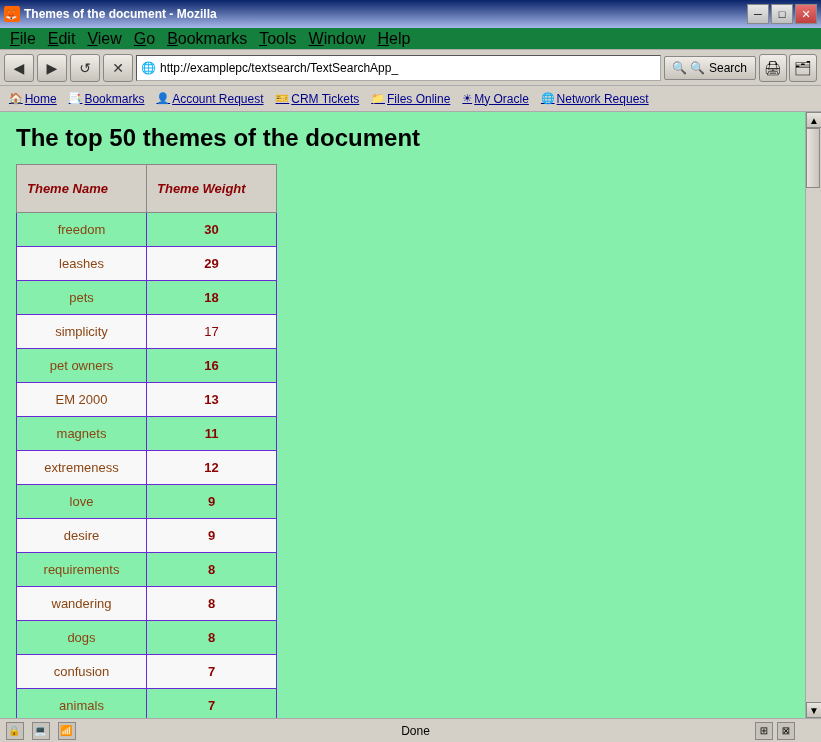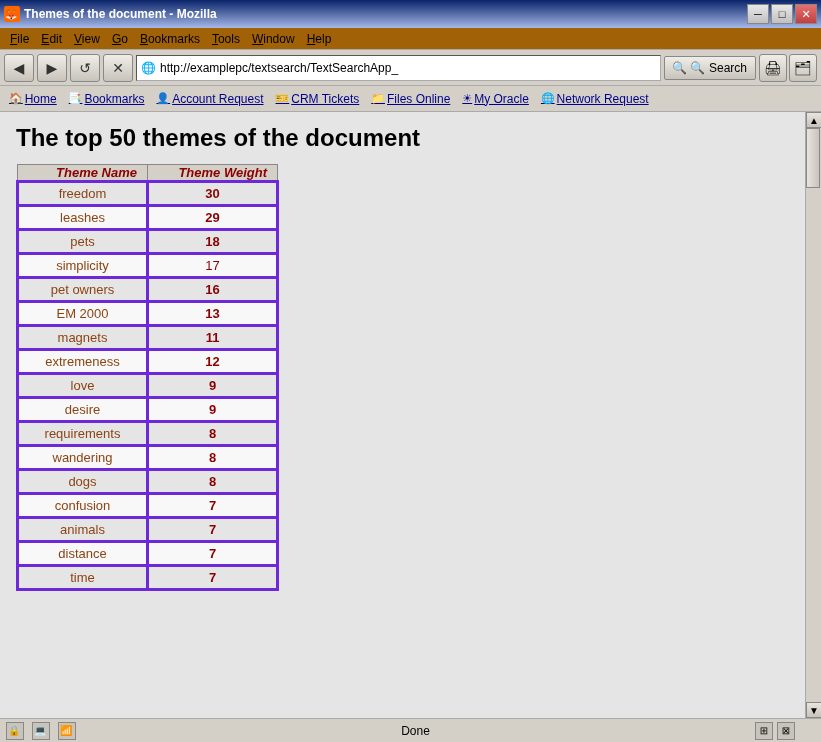--- a/index.html
+++ b/index.html
@@ -24,27 +24,27 @@
       width: 22px; height: 20px;
       background: linear-gradient(to bottom, #e8e8e8, #c0c0c0);
       border: 1px solid #888;
       display: flex; align-items: center; justify-content: center;
       font-size: 11px; cursor: pointer; color: #000;
     }
     .win-btn.close { background: linear-gradient(to bottom, #e87070, #c04040); color: white; }
 
     
     .menu-bar {
-      background: #a16207;
+      background: #15803d;
       height: 22px;
       display: flex;
       align-items: center;
       padding: 0 4px;
       border-bottom: 1px solid #aaa;
-      font-size: 12px;
+      font-size: 16px;
     }
     .menu-item {
       padding: 2px 6px;
       cursor: pointer;
       color: #000;
     }
     .menu-item u { text-decoration: underline; }
 
     
     .nav-bar {
@@ -121,21 +121,21 @@
       color: #00008b;
       text-decoration: underline;
     }
     .bm-icon { font-size: 11px; }
     .browser-content-wrapper {
       display: flex;
       height: calc(742px - 28px - 22px - 36px - 26px - 24px);
     }
     .content-area {
       flex: 1;
-      background: #e5e5e5;
+      background: #86efac;
       overflow-y: auto;
       padding: 12px 16px;
     }
 
     
     .scrollbar {
       width: 16px;
       background: #d4d0c8;
       border-left: 1px solid #aaa;
       display: flex;
@@ -184,30 +184,30 @@
       margin-bottom: 12px;
       font-family: Arial, sans-serif;
     }
     .theme-table {
       border-collapse: collapse;
       font-size: 13px;
     }
     .theme-table th {
       background: #d4d0c8;
       border: 1px solid #888;
-      padding: 0 10px;
+      padding: 16px 10px;
       font-weight: bold;
       color: #8b0000;
-      text-align: right;
+      text-align: left;
       font-style: italic;
       margin-top: 40px;
     }
     .theme-table td {
-      border: 3px solid #6d28d9;
-      padding: 3px 10px;
+      border: 1px solid #6d28d9;
+      padding: 9px 10px;
       text-align: center;
       color: #8b4513;
     }
     .theme-table tr:nth-child(even) td { background: #f8f8f8; }
     .col-name { width: 130px; }
     .col-weight { width: 130px; color: #8b0000; font-weight: bold; }
   </style>
 </head>
 <body>
 

